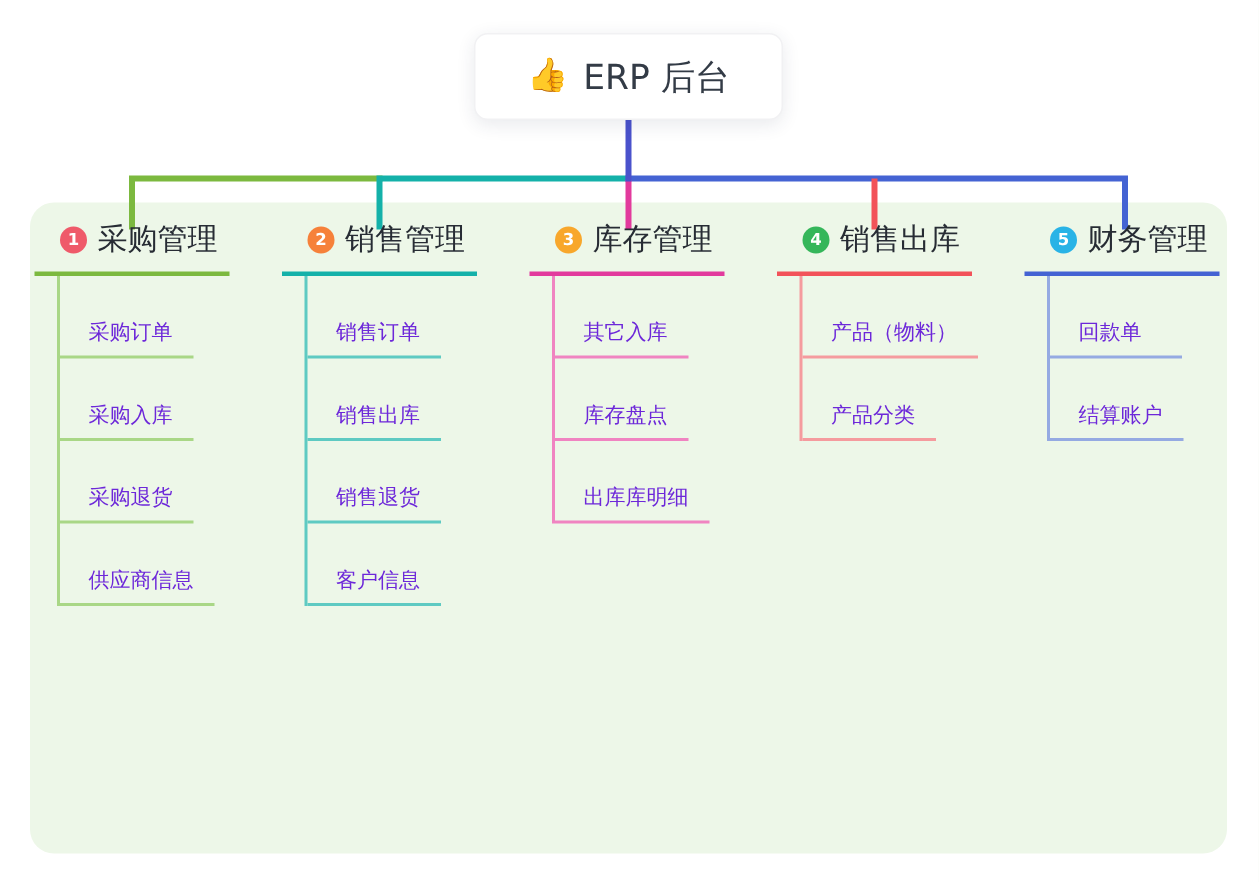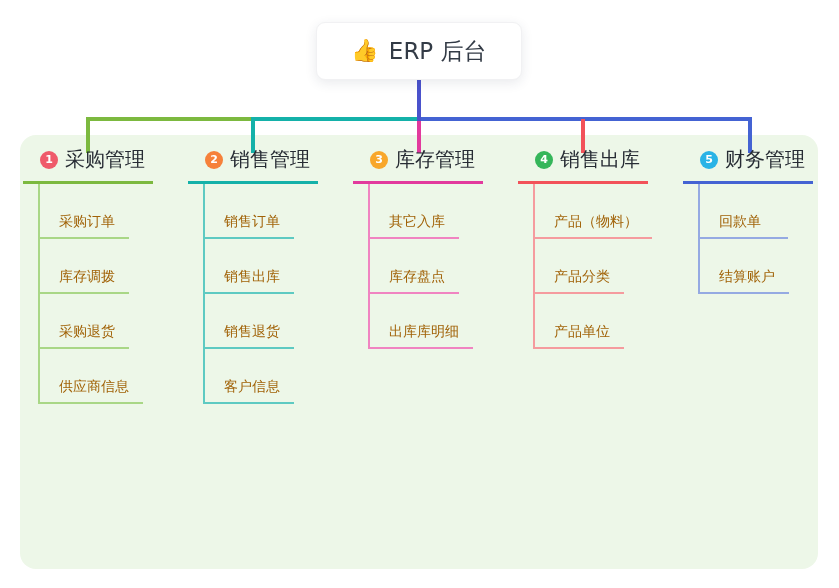--- a/index.html
+++ b/index.html
@@ -23,21 +23,21 @@
   .branch-header { display:flex; align-items:center; gap:7px; padding:0 0 8px 17px;
                    border-bottom:3px solid var(--line); }
   .badge { width:18px; height:18px; border-radius:50%; background:var(--badge);
            color:#fff; font-size:11px; font-weight:700; flex:0 0 18px;
            display:flex; align-items:center; justify-content:center; }
   .branch-label { font-size:20px; font-weight:500; color:#272c34; white-space:nowrap; }
 
   .subs { margin-left:15px; border-left:2px solid var(--sub); width:fit-content; }
   .sub-item { display:block; width:fit-content; min-width:88px;
               padding:29px 14px 6px 19px; border-bottom:2px solid var(--sub);
-              font-size:14px; color:#a16207; white-space:nowrap; }
+              font-size:14px; color:#6d28d9; white-space:nowrap; }
 </style>
 </head>
 <body>
 
 <div class="canvas">
 
   <div class="panel"></div>
 
   <svg class="connectors" viewBox="0 0 839 588">
     <path style="stroke:var(--c-g)" d="M88,153 L88,119 L255,119"></path>
@@ -54,21 +54,21 @@
   </div>
 
   <div id="branches">
       <div class="branch" style="left: 23px; --line: #7cb93f; --sub: #a9d786; --badge: #ef5a6a;">
         <div class="branch-header">
           <span class="badge">1</span>
           <span class="branch-label">采购管理</span>
         </div>
         <div class="subs">
           <div class="sub-item">采购订单</div>
-          <div class="sub-item">库存调拨</div>
+          <div class="sub-item">采购入库</div>
           <div class="sub-item">采购退货</div>
           <div class="sub-item">供应商信息</div>
         </div>
       </div>
       <div class="branch" style="left: 188px; --line: #14b1a9; --sub: #5ecac2; --badge: #f6813a;">
         <div class="branch-header">
           <span class="badge">2</span>
           <span class="branch-label">销售管理</span>
         </div>
         <div class="subs">
@@ -90,21 +90,20 @@
         </div>
       </div>
       <div class="branch" style="left: 518px; --line: #f25259; --sub: #f59b9e; --badge: #35b65a;">
         <div class="branch-header">
           <span class="badge">4</span>
           <span class="branch-label">销售出库</span>
         </div>
         <div class="subs">
           <div class="sub-item">产品（物料）</div>
           <div class="sub-item">产品分类</div>
-          <div class="sub-item">产品单位</div>
         </div>
       </div>
       <div class="branch" style="left: 683px; --line: #4463d3; --sub: #95aae2; --badge: #29b3e6;">
         <div class="branch-header">
           <span class="badge">5</span>
           <span class="branch-label">财务管理</span>
         </div>
         <div class="subs">
           <div class="sub-item">回款单</div>
           <div class="sub-item">结算账户</div>

